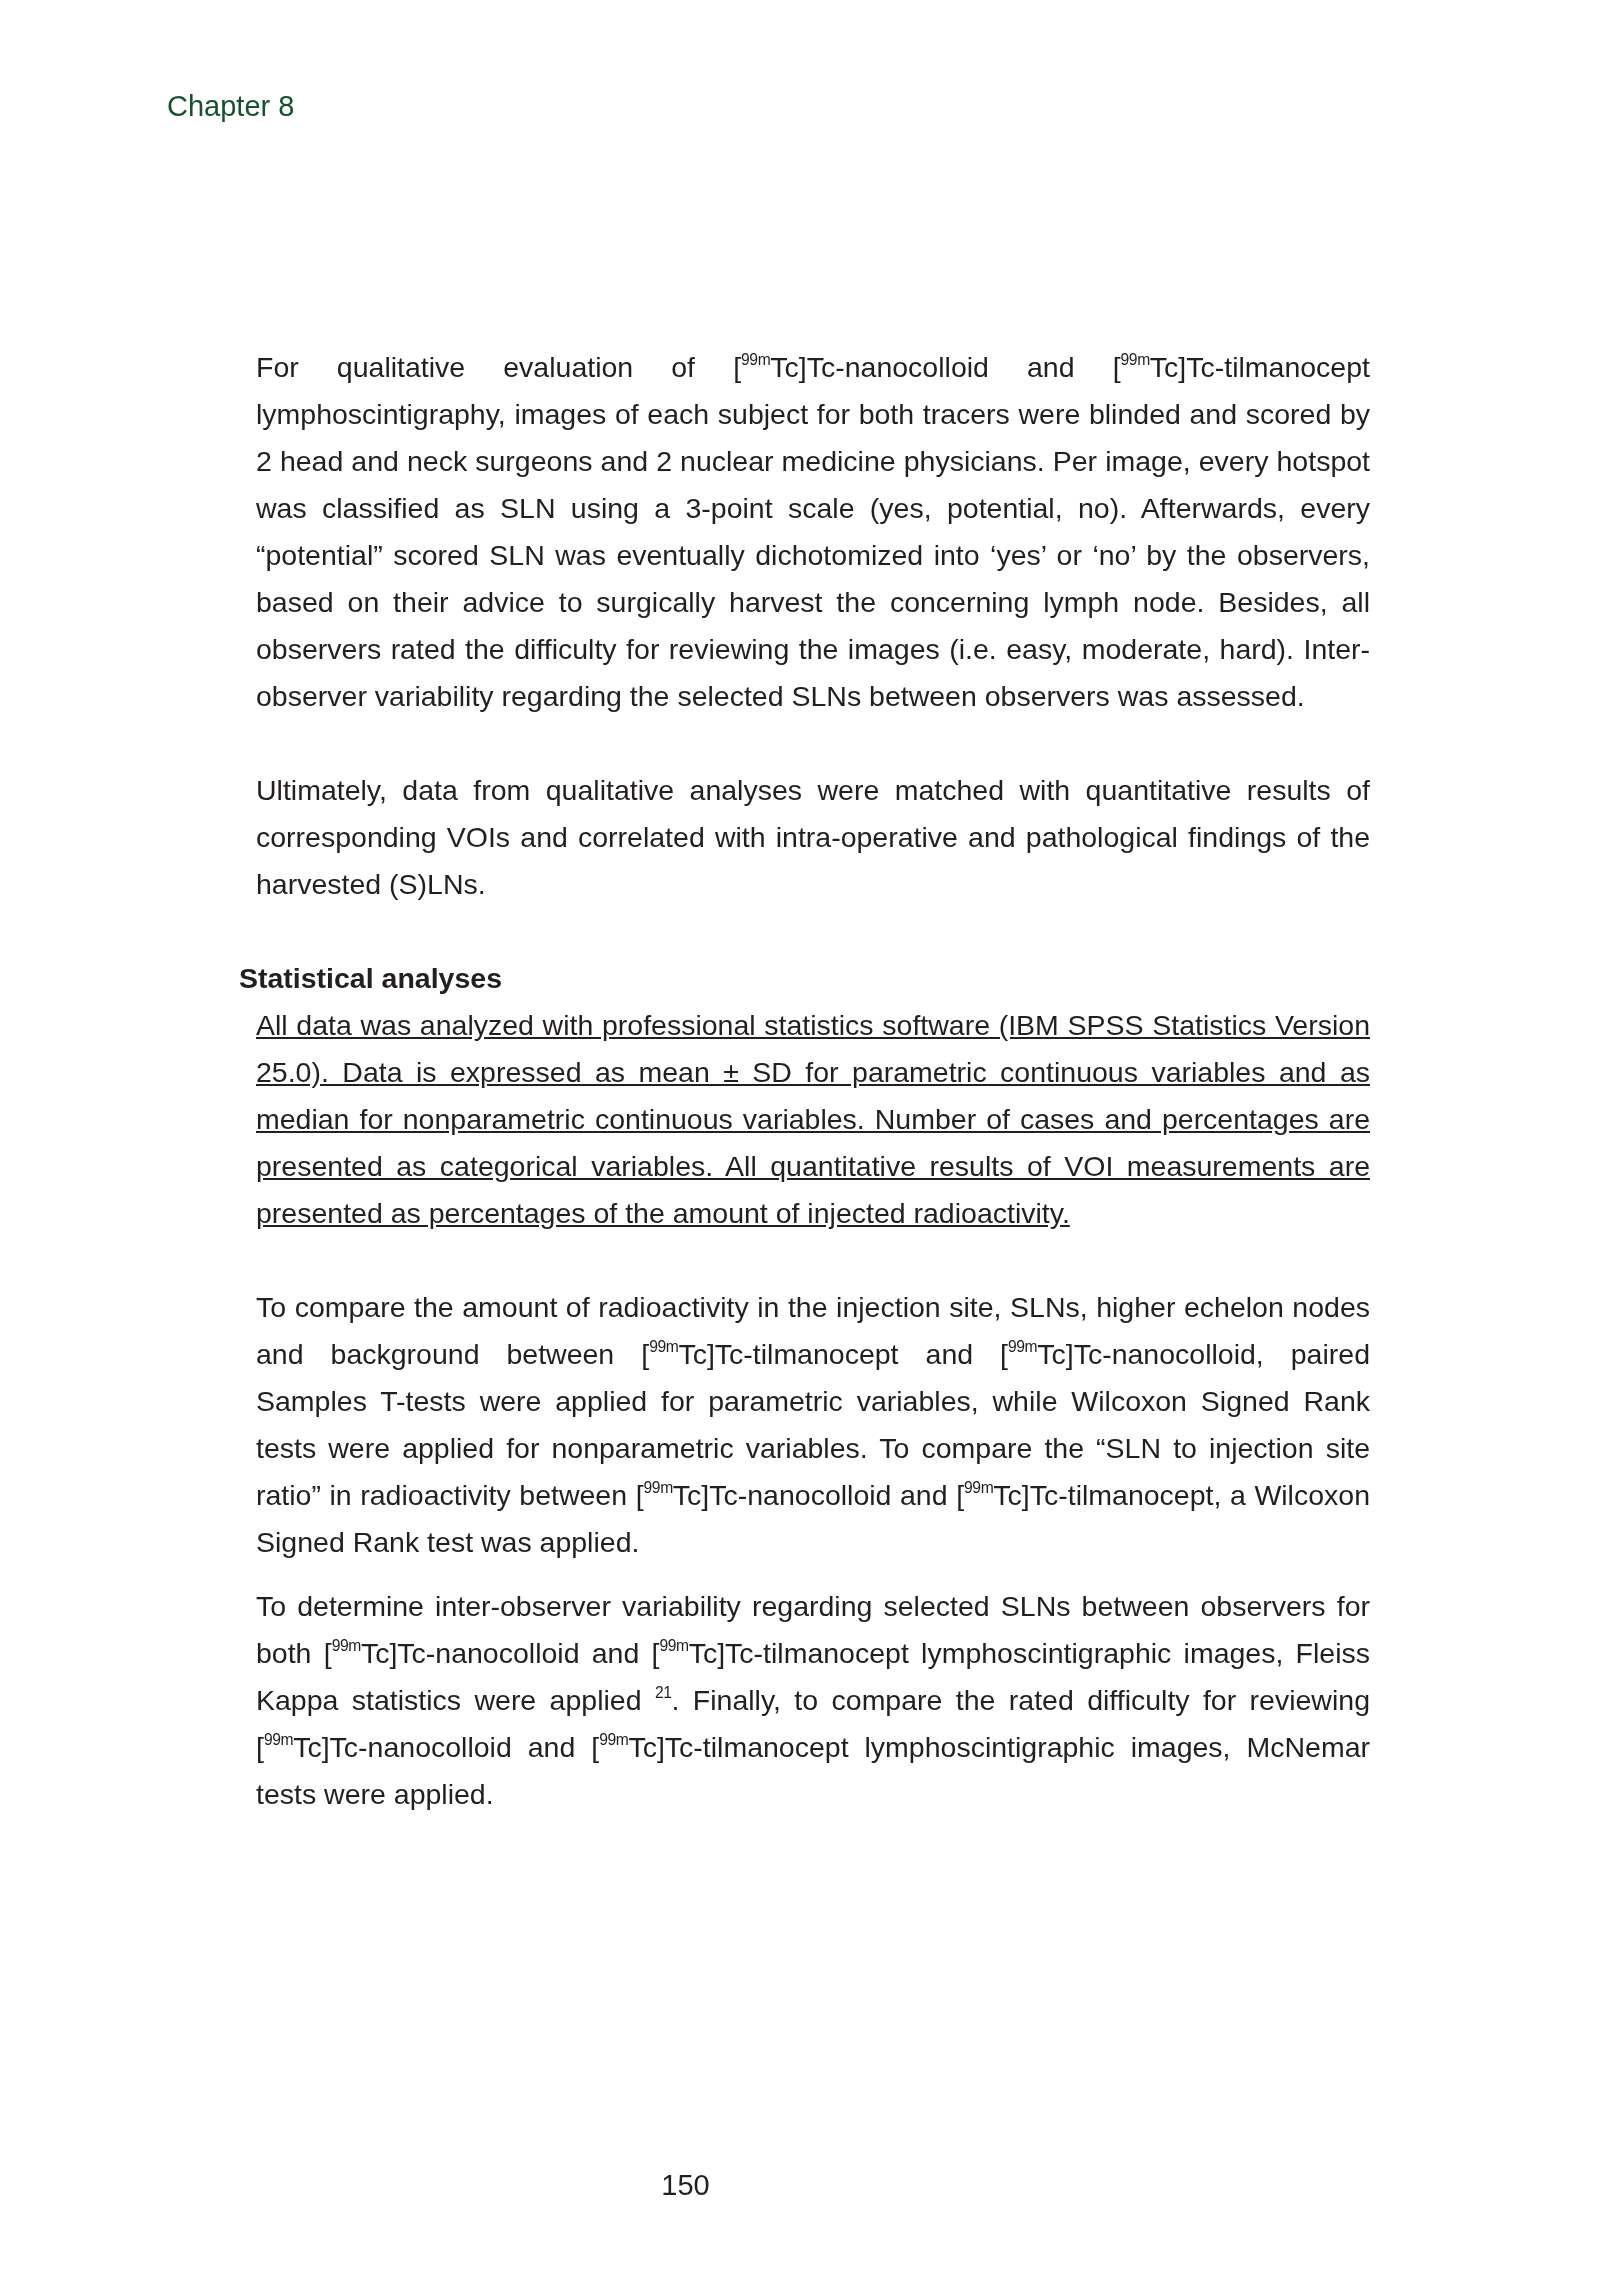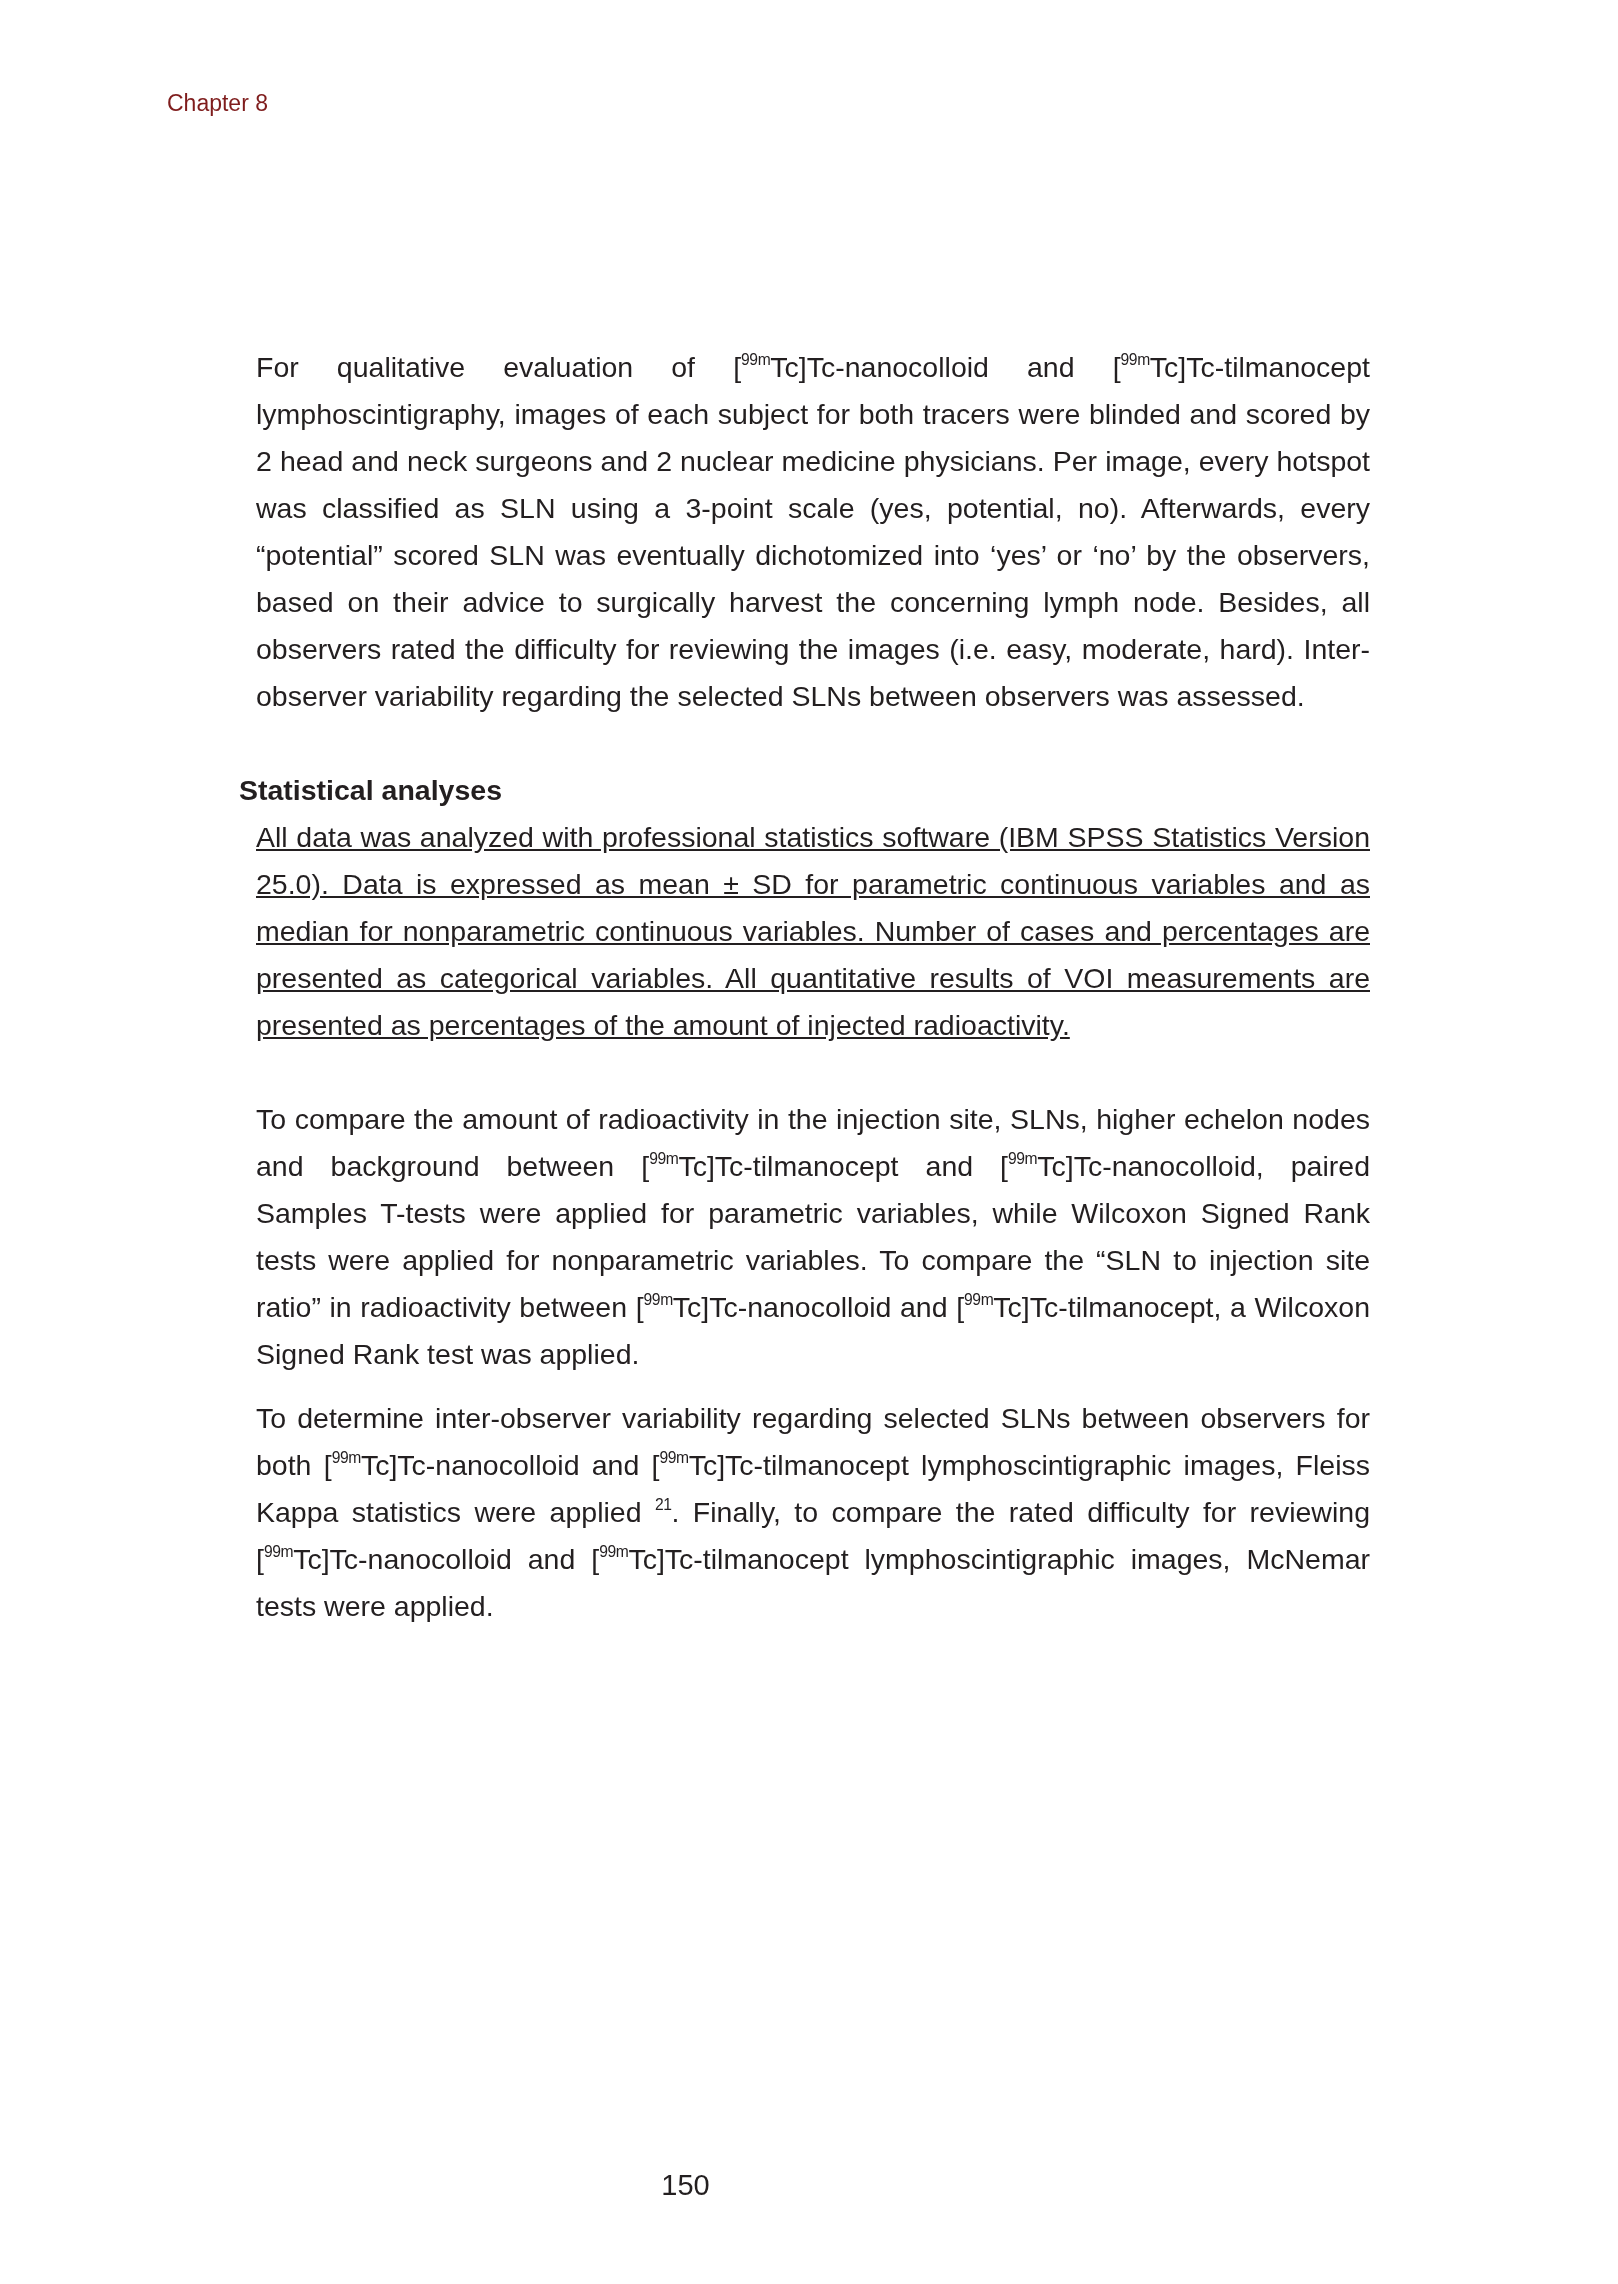--- a/index.html
+++ b/index.html
@@ -12,23 +12,23 @@
       height: 2284px;
       position: relative;
       overflow: hidden;
       font-family: "DejaVu Sans", sans-serif;
       color: #231f20;
     }
     .running-head {
       position: absolute;
       left: 167px;
       top: 90px;
-      font-size: 23px;
+      font-size: 29px;
       letter-spacing: 0px;
-      color: #7f1d1d;
+      color: #14532d;
       font-family: "Liberation Sans", sans-serif;
     }
     .body-text {
       position: absolute;
       left: 239px;
       top: 327px;
       width: 1148px;
       font-family: "Liberation Sans", sans-serif;
       font-size: 28.5px;
       line-height: 47px;
@@ -66,20 +66,21 @@
       color: #231f20;
     }
   </style>
 </head>
 <body>
 
 <div class="running-head">Chapter 8</div>
 
 <div class="body-text" id="body-text">
     <p class="para"><span>For qualitative evaluation of [</span><sup class="sx">99m</sup><span>Tc]Tc-nanocolloid and [</span><sup class="sx">99m</sup><span>Tc]Tc-tilmanocept lymphoscintigraphy, images of each subject for both tracers were blinded and scored by 2 head and neck surgeons and 2 nuclear medicine physicians. Per image, every hotspot was classified as SLN using a 3-point scale (yes, potential, no). Afterwards, every “potential” scored SLN was eventually dichotomized into ‘yes’ or ‘no’ by the observers, based on their advice to surgically harvest the concerning lymph node. Besides, all observers rated the difficulty for reviewing the images (i.e. easy, moderate, hard). Inter-observer variability regarding the selected SLNs between observers was assessed.</span></p>
+    <p class="para spaced"><span>Ultimately, data from qualitative analyses were matched with quantitative results of corresponding VOIs and correlated with intra-operative and pathological findings of the harvested (S)LNs.</span></p>
     <h3 class="heading"><span>Statistical analyses</span></h3>
     <p class="para"><span>All data was analyzed with professional statistics software (IBM SPSS Statistics Version 25.0). Data is expressed as mean ± SD for parametric continuous variables and as median for nonparametric continuous variables. Number of cases and percentages are presented as categorical variables. All quantitative results of VOI measurements are presented as percentages of the amount of injected radioactivity.</span></p>
     <p class="para spaced"><span>To compare the amount of radioactivity in the injection site, SLNs, higher echelon nodes and background between [</span><sup class="sx">99m</sup><span>Tc]Tc-tilmanocept and [</span><sup class="sx">99m</sup><span>Tc]Tc-nanocolloid, paired Samples T-tests were applied for parametric variables, while Wilcoxon Signed Rank tests were applied for nonparametric variables. To compare the “SLN to injection site ratio” in radioactivity between [</span><sup class="sx">99m</sup><span>Tc]Tc-nanocolloid and [</span><sup class="sx">99m</sup><span>Tc]Tc-tilmanocept, a Wilcoxon Signed Rank test was applied.</span></p>
     <p class="para"><span>To determine inter-observer variability regarding selected SLNs between observers for both [</span><sup class="sx">99m</sup><span>Tc]Tc-nanocolloid and [</span><sup class="sx">99m</sup><span>Tc]Tc-tilmanocept lymphoscintigraphic images, Fleiss Kappa statistics were applied </span><sup class="sx">21</sup><span>. Finally, to compare the rated difficulty for reviewing [</span><sup class="sx">99m</sup><span>Tc]Tc-nanocolloid and [</span><sup class="sx">99m</sup><span>Tc]Tc-tilmanocept lymphoscintigraphic images, McNemar tests were applied.</span></p>
   </div>
 
 <div class="page-number">150</div>
 
 
 </body></html>

